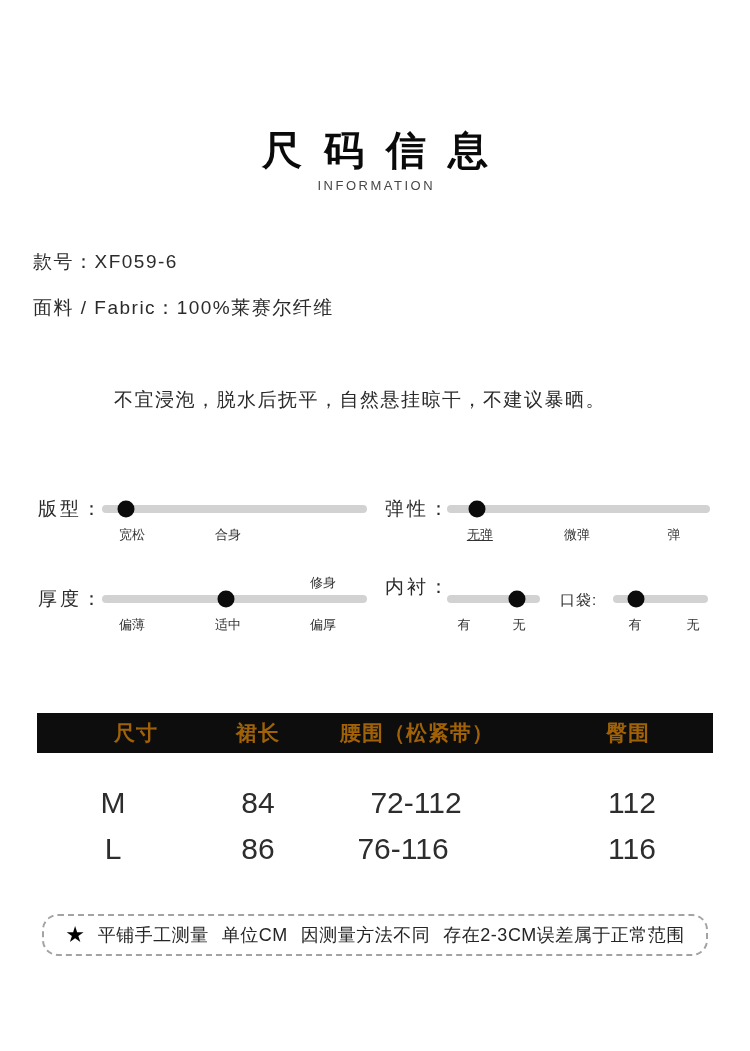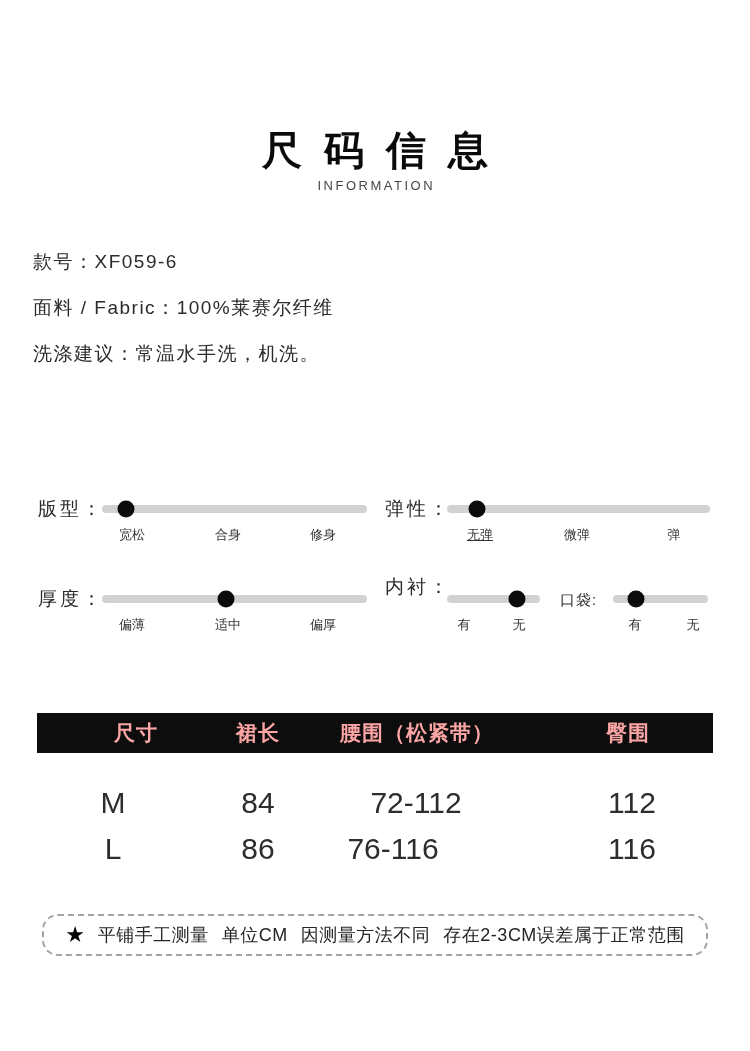--- a/index.html
+++ b/index.html
@@ -34,21 +34,21 @@
   }
   .opt{
     position:absolute;top:21px;transform:translateX(-50%);
     font-size:13px;color:#333333;white-space:nowrap;
   }
 
   
   .table-header{left:37px;top:713px;width:676px;height:40px;background:#0d0d0d;}
   .th{
     position:absolute;top:50%;transform:translate(-50%,-50%);
-    color:#fca5a5;font-size:21px;font-weight:700;letter-spacing:1px;white-space:nowrap;
+    color:#a16207;font-size:21px;font-weight:700;letter-spacing:1px;white-space:nowrap;
   }
   .table-row{left:37px;width:676px;height:32px;}
   .td{
     position:absolute;top:50%;transform:translate(-50%,-50%);
     font-size:30px;color:#2d2d2d;white-space:nowrap;
   }
 
   
   .footnote{
     left:42px;top:914px;width:666px;height:42px;box-sizing:border-box;
@@ -65,31 +65,29 @@
 
   <div class="abs title">尺码信息</div>
   <div class="abs subtitle">INFORMATION</div>
 
   <div class="abs info-line" style="left:33px;top:251px;">
     <span>款号：</span><span>XF059-6</span>
   </div>
   <div class="abs info-line" style="left:33px;top:297px;">
     <span>面料 / Fabric：</span><span>100%莱赛尔纤维</span>
   </div>
-  <div class="abs info-line" style="left:33px;top:343px;">
-    <span>洗涤建议：</span><span>常温水手洗，机洗。</span>
-  </div>
+  <div class="abs info-line" style="left:114px;top:389px;">不宜浸泡，脱水后抚平，自然悬挂晾干，不建议暴晒。</div>
 
   <div class="abs attr-label" style="left:38px;top:498px;">版型：</div>
   <div class="abs slider" style="left:102px;top:505px;width:265px;">
     <div class="track"></div>
     <div class="dot" style="left:9.1%;"></div>
     <span class="opt" style="left:11.3%;">宽松</span>
     <span class="opt" style="left:47.5%;">合身</span>
-    <span class="opt" style="left:83.4%;">修身</span>
+    <span class="opt" style="left:83.4%;margin-top:48px;">修身</span>
   </div>
 
   <div class="abs attr-label" style="left:385px;top:498px;">弹性：</div>
   <div class="abs slider" style="left:447px;top:505px;width:263px;">
     <div class="track"></div>
     <div class="dot" style="left:11.4%;"></div>
     <span class="opt" style="left:12.5%;text-decoration:underline;">无弹</span>
     <span class="opt" style="left:49.4%;">微弹</span>
     <span class="opt" style="left:86.3%;">弹</span>
   </div>
@@ -128,21 +126,21 @@
 
   <div class="abs table-row" style="top:787px;">
     <span class="td" style="left:76px;">M</span>
     <span class="td" style="left:221px;">84</span>
     <span class="td" style="left:379px;">72-112</span>
     <span class="td" style="left:595px;">112</span>
   </div>
   <div class="abs table-row" style="top:833px;">
     <span class="td" style="left:76px;">L</span>
     <span class="td" style="left:221px;">86</span>
-    <span class="td" style="left:356px;text-align:center;">76-116</span>
+    <span class="td" style="left:366px;text-align:center;">76-116</span>
     <span class="td" style="left:595px;">116</span>
   </div>
 
   <div class="abs footnote">
     <span class="star">★</span>
     <span class="seg">平铺手工测量</span>
     <span class="seg">单位CM</span>
     <span class="seg">因测量方法不同</span>
     <span class="seg">存在2-3CM误差属于正常范围</span>
   </div>

